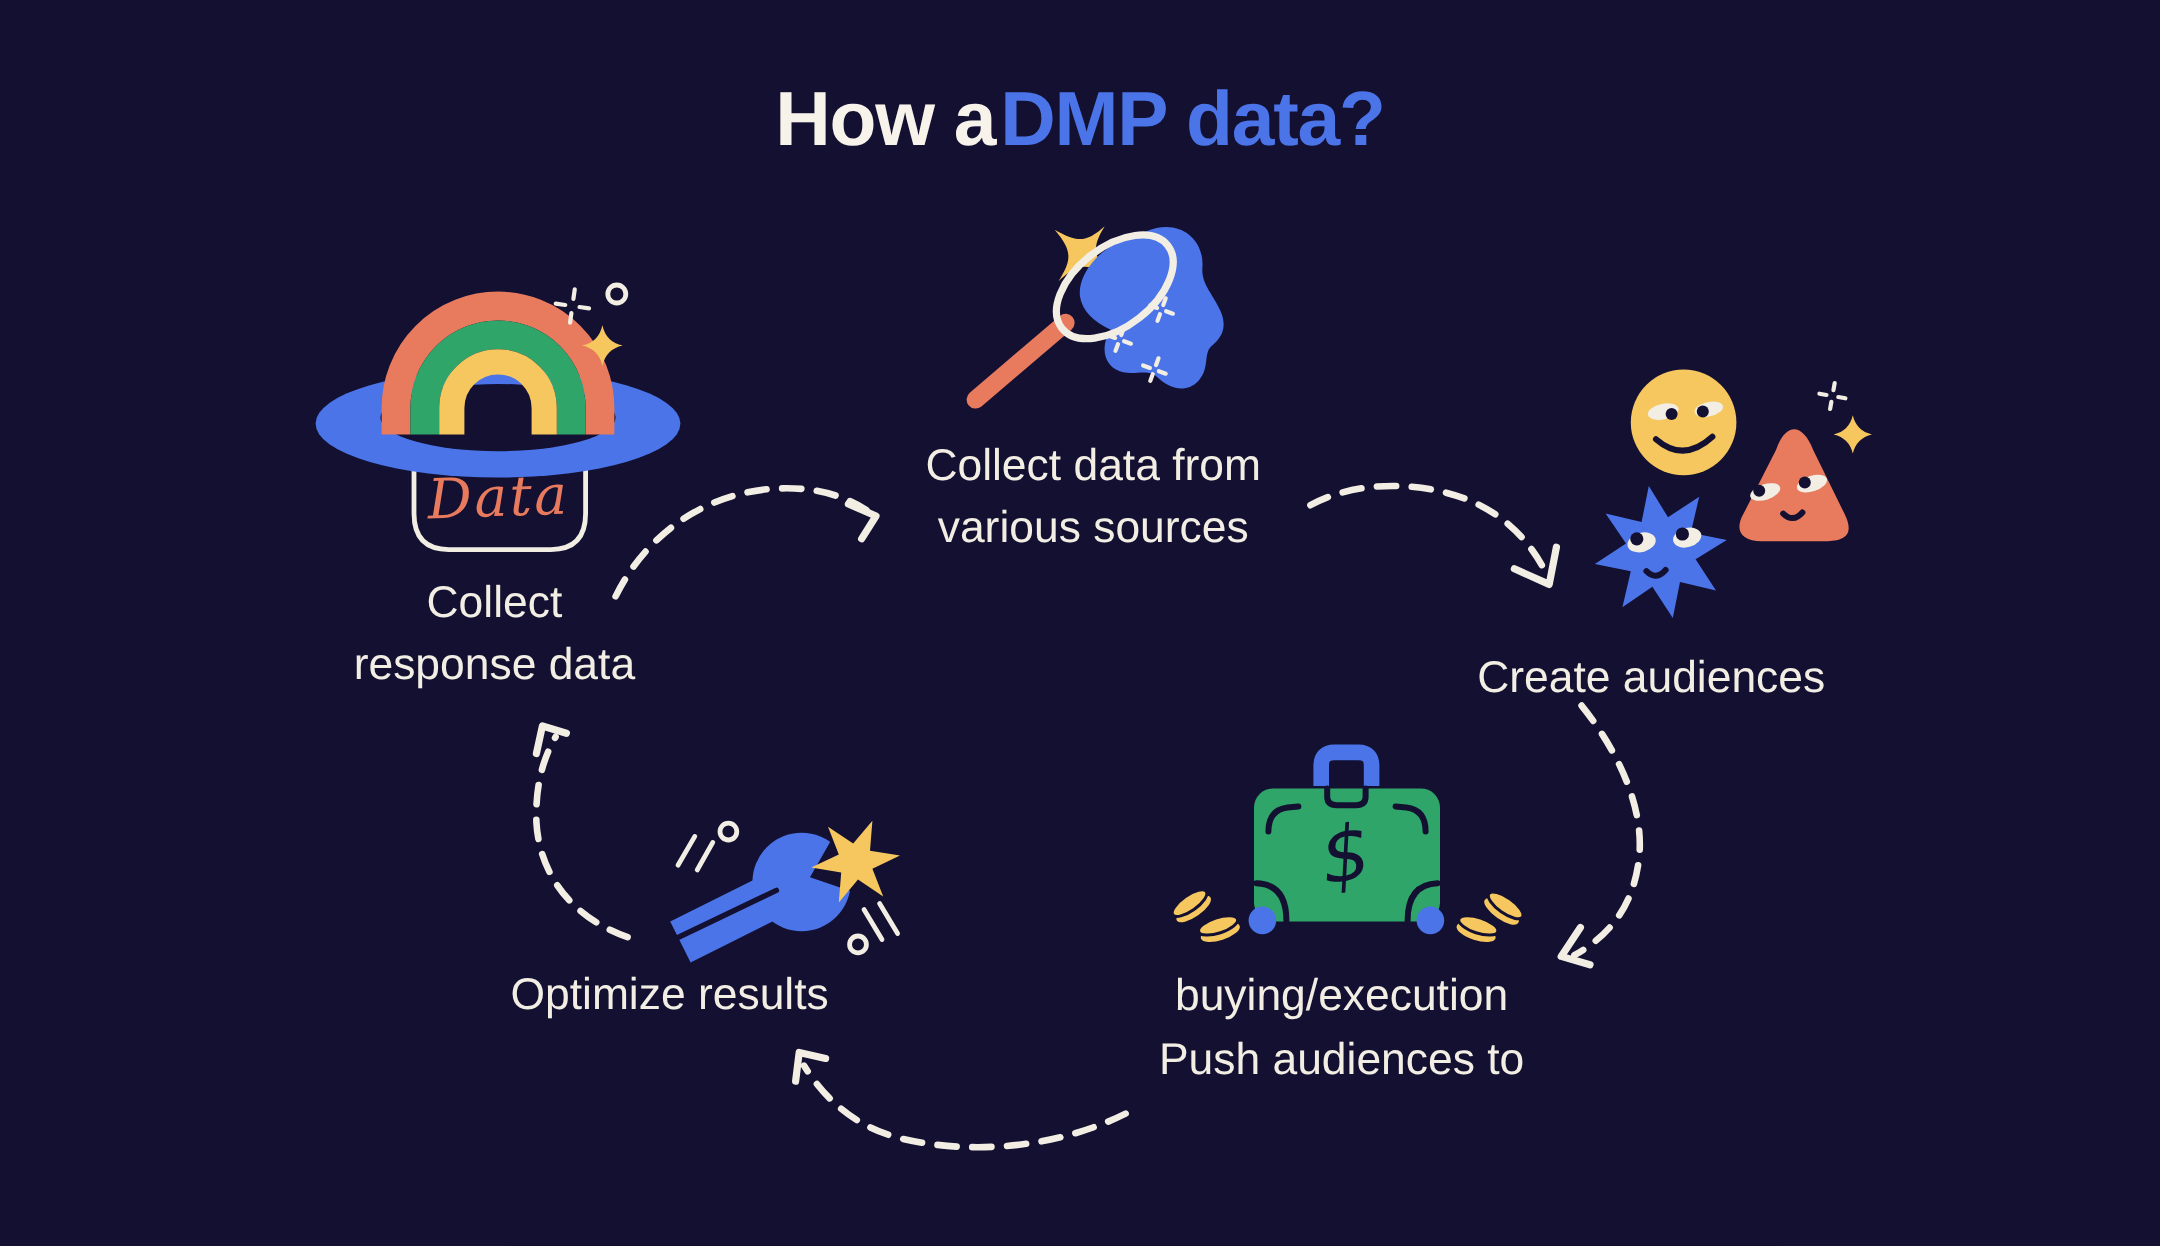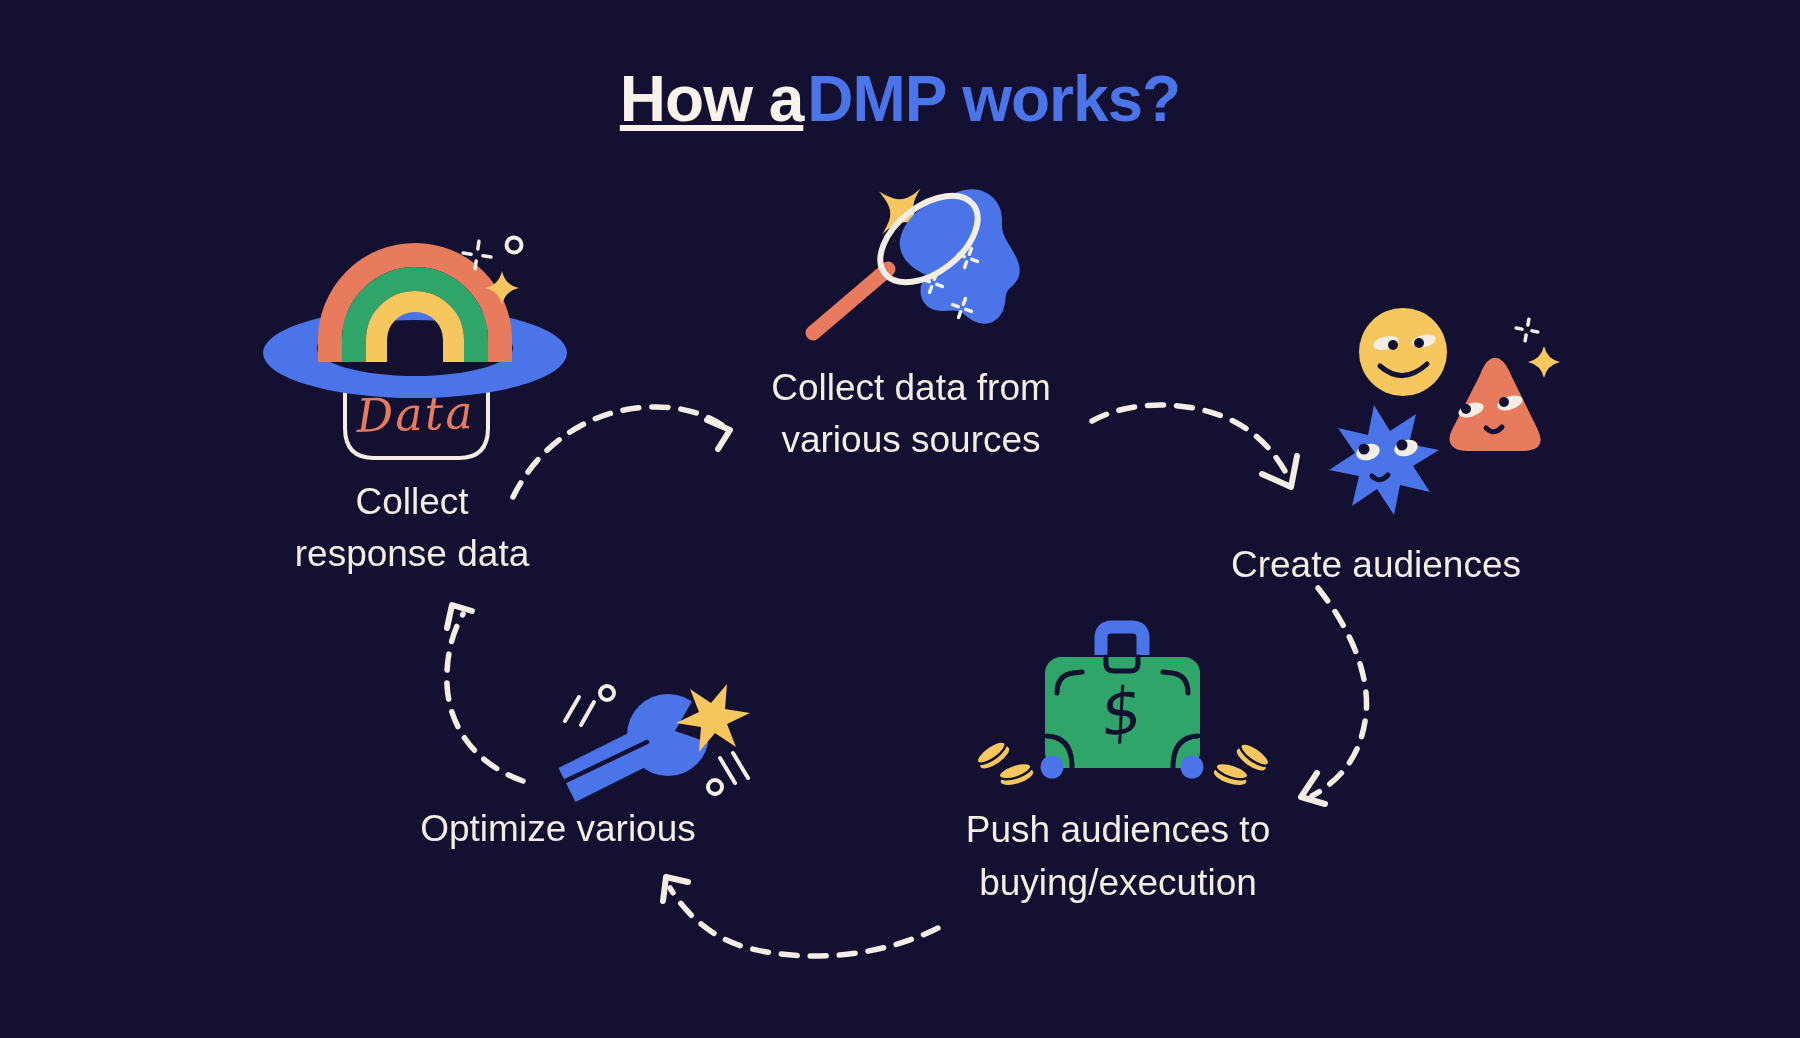--- a/index.html
+++ b/index.html
@@ -4,41 +4,41 @@
 <style>
   html,body{margin:0;padding:0;background:#131032;}
   .canvas{
     position:relative;width:1800px;height:1038px;overflow:hidden;
     background:#131032;font-family:"Liberation Sans",sans-serif;
   }
   .title{
     position:absolute;top:62px;left:0;right:0;text-align:center;
     font-size:64px;font-weight:bold;letter-spacing:-1px;color:#f7f3ea;
   }
-  .title .pre{margin-right:4px;text-decoration:underline;}
+  .title .pre{margin-right:4px;}
   .title .hl{color:#4a74e8;}
   .step-label{
     position:absolute;text-align:center;color:#f2eee4;
     font-size:37px;line-height:52px;font-weight:normal;
   }
   .icon-svg{position:absolute;overflow:visible;}
   .arrows{position:absolute;left:0;top:0;}
   .dash{stroke:#f2eee4;stroke-width:5.5;fill:none;stroke-linecap:round;stroke-dasharray:16 13;}
   .chev{stroke:#f2eee4;stroke-width:6;fill:none;stroke-linecap:round;stroke-linejoin:round;}
   .spark{stroke:#f2eee4;stroke-width:3.5;stroke-linecap:round;}
   .cream-line{stroke:#f2eee4;stroke-width:4;stroke-linecap:round;fill:none;}
   .dark-line{stroke:#131032;stroke-width:5;stroke-linecap:round;fill:none;}
 </style>
 </head>
 <body>
 
 <div class="canvas">
 
   <div class="title">
-    <span class="pre">How a</span><span class="hl">DMP works?</span>
+    <span class="pre">How a</span><span class="hl">DMP data?</span>
   </div>
 
   <svg class="arrows" width="1800" height="1038" viewBox="0 0 1800 1038">
     <path class="dash" d="M 513 497 C 540 442 592 409 650 407 C 680 406 703 413 722 425"></path>
     <polyline class="chev" points="707,420 730,430 718,449"></polyline>
     <path class="dash" d="M 1092 421 C 1130 400 1183 401 1222 416 C 1255 429 1277 453 1290 481"></path>
     <polyline class="chev" points="1262,474 1291,487 1297,456"></polyline>
     <path class="dash" d="M 1318 588 C 1350 628 1370 674 1366 714 C 1362 752 1344 778 1312 796"></path>
     <polyline class="chev" points="1317,773 1301,797 1325,804"></polyline>
     <path class="dash" d="M 938 928 C 882 956 812 963 752 949 C 714 940 688 917 670 888"></path>
@@ -194,20 +194,20 @@
     <div>response data</div>
   </div>
   <div class="step-label" style="left:731px;top:362px;width:360px">
     <div>Collect data from</div>
     <div>various sources</div>
   </div>
   <div class="step-label" style="left:1191px;top:539px;width:370px">
     <div>Create audiences</div>
   </div>
   <div class="step-label" style="left:936px;top:803px;width:364px;line-height:53px">
+    <div>buying/execution</div>
     <div>Push audiences to</div>
-    <div>buying/execution</div>
   </div>
   <div class="step-label" style="left:378px;top:803px;width:360px">
-    <div>Optimize various</div>
+    <div>Optimize results</div>
   </div>
 
 </div>
 
 </body></html>

